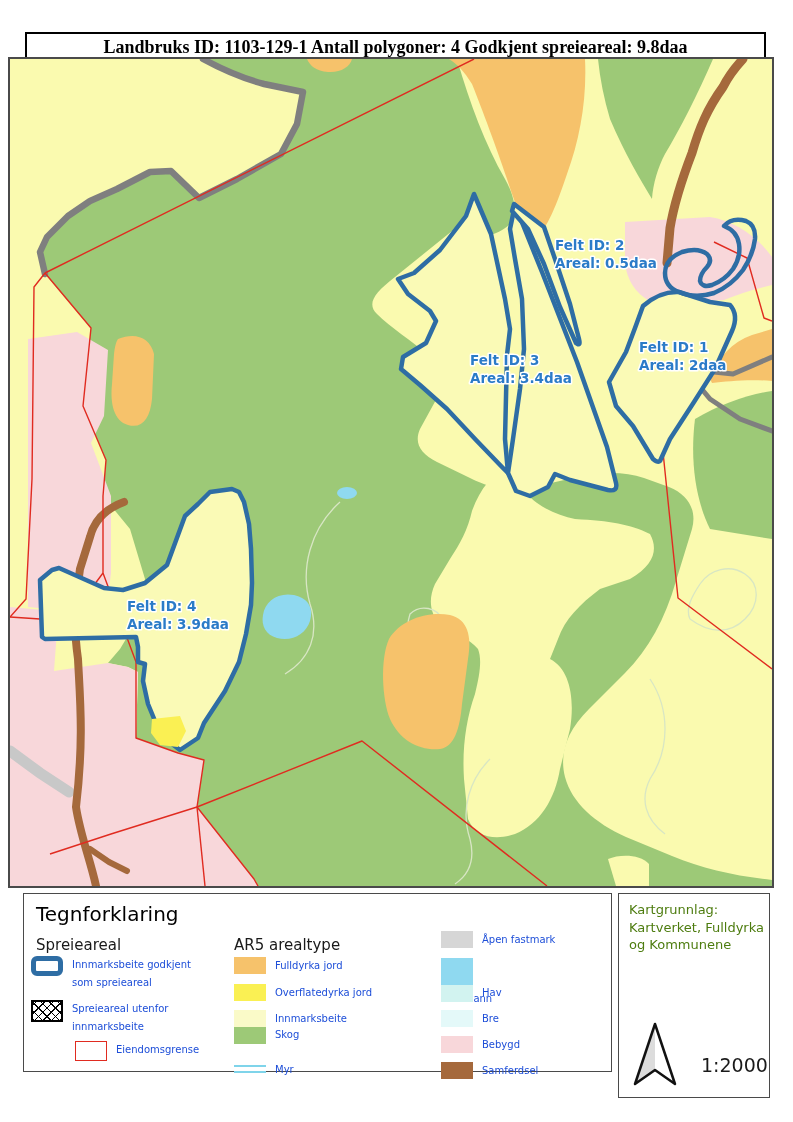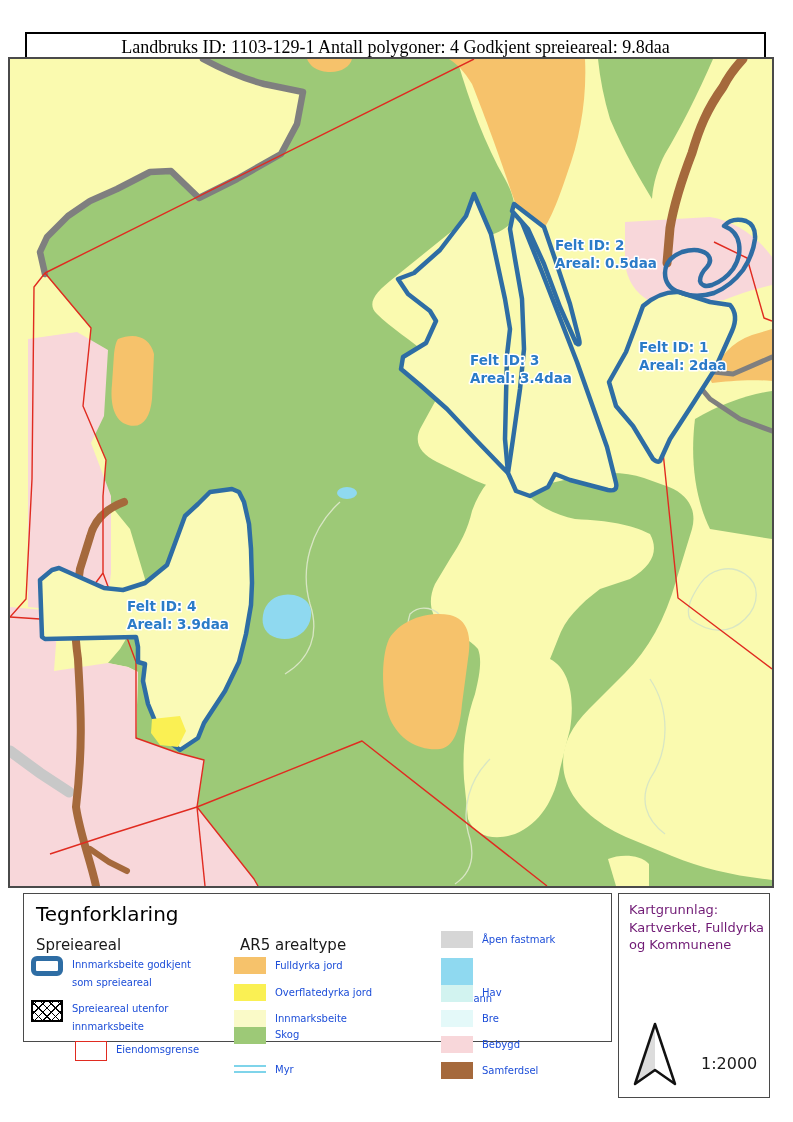--- a/index.html
+++ b/index.html
@@ -2,46 +2,46 @@
 <html><head>
 <meta charset="utf-8">
 <style>
   html,body{margin:0;padding:0;background:#fff;}
   #page{position:relative;width:793px;height:1122px;background:#ffffff;overflow:hidden;
         font-family:"DejaVu Sans","Liberation Sans",sans-serif;}
   
   #title-box{position:absolute;left:25px;top:32px;width:741px;height:30px;
     border:2px solid #000;box-sizing:border-box;background:#fff;
     display:flex;align-items:center;justify-content:center;}
-  #title-box span{font-family:"Liberation Serif","DejaVu Serif",serif;font-size:18px;color:#000;}
+  #title-box span{font-family:"Liberation Serif","DejaVu Serif",serif;font-size:18px;color:#000;font-weight:bold;}
   
   #map-frame{position:absolute;left:8px;top:57px;width:762px;height:827px;
     border:2px solid #4a4a4a;box-sizing:content-box;background:#FAFAAF;}
   #map-frame svg{display:block;}
   .felt-label{font-size:13.5px;font-weight:bold;fill:#2B7BC8;
     stroke:#ffffff;stroke-width:3px;paint-order:stroke;stroke-linejoin:round;}
   
   .legend-box{position:absolute;border:1.5px solid #4a4a4a;background:#fff;box-sizing:border-box;}
-  #legend-main{left:23px;top:893px;width:589px;height:149px;}
+  #legend-main{left:23px;top:893px;width:589px;height:179px;}
   #legend-info{left:618px;top:893px;width:152px;height:205px;}
   #legend-title{position:absolute;left:12px;top:8px;font-size:20px;color:#000;}
   .col-header{position:absolute;font-size:15px;color:#1a1a1a;}
   .leg-item{position:absolute;display:flex;align-items:flex-start;}
   .swatch{width:32px;height:17px;flex:0 0 32px;margin-right:9px;}
   .leg-label{font-size:10px;color:#1d4ed8;line-height:18px;white-space:nowrap;}
   .sw-blue{height:20px;border:5px solid #2E6DA4;border-radius:6px;background:#fff;box-sizing:border-box;}
   .sw-hatch{height:22px;border:2px solid #000;box-sizing:border-box;background:
      repeating-linear-gradient(45deg,#000 0 1px,transparent 1px 6px),
      repeating-linear-gradient(-45deg,#000 0 1px,transparent 1px 6px),#fff;}
   .sw-red{height:20px;border:1.5px solid #E02B20;box-sizing:border-box;background:#fff;}
   .sw-myr{position:relative;background:#fff;}
   .sw-myr:before,.sw-myr:after{content:"";position:absolute;left:0;right:0;height:1.6px;background:#7FD4EA;}
   .sw-myr:before{top:4px}.sw-myr:after{top:10px}
-  #kart-text{position:absolute;left:10px;top:7px;font-size:13px;line-height:17.5px;color:#701a75;}
-  #scale-text{position:absolute;left:82px;top:160px;font-size:16px;color:#1a1a1a;}
+  #kart-text{position:absolute;left:10px;top:7px;font-size:13px;line-height:17.5px;color:#4d7c0f;}
+  #scale-text{position:absolute;left:82px;top:160px;font-size:19px;color:#1a1a1a;}
   #north-arrow{position:absolute;left:12px;top:128px;}
 </style>
 </head>
 <body>
 
 <div id="page">
 
   <div id="title-box">
     <span>Landbruks ID: 1103-129-1 Antall polygoner: 4 Godkjent spreieareal: 9.8daa</span>
   </div>
@@ -185,21 +185,21 @@
         <div>innmarksbeite</div>
       </div>
     </div>
     <div class="leg-item" style="left:7px;top:147px;padding-left:44px;">
       <div class="swatch sw-red"></div>
       <div class="leg-label">
         <div>Eiendomsgrense</div>
       </div>
     </div>
 
-    <div class="col-header" style="left:216px;top:42px;">AR5 arealtype</div>
+    <div class="col-header" style="left:210px;top:42px;">AR5 arealtype</div>
     <div class="leg-item" style="left:210px;top:63px;">
       <div class="swatch" style="background-color: rgb(246, 194, 107);"></div>
       <div class="leg-label">Fulldyrka jord</div>
     </div>
     <div class="leg-item" style="left:210px;top:90px;">
       <div class="swatch" style="background-color: rgb(250, 240, 83);"></div>
       <div class="leg-label">Overflatedyrka jord</div>
     </div>
     <div class="leg-item" style="left:210px;top:116px;">
       <div class="swatch" style="background-color: rgb(250, 250, 200);"></div>

